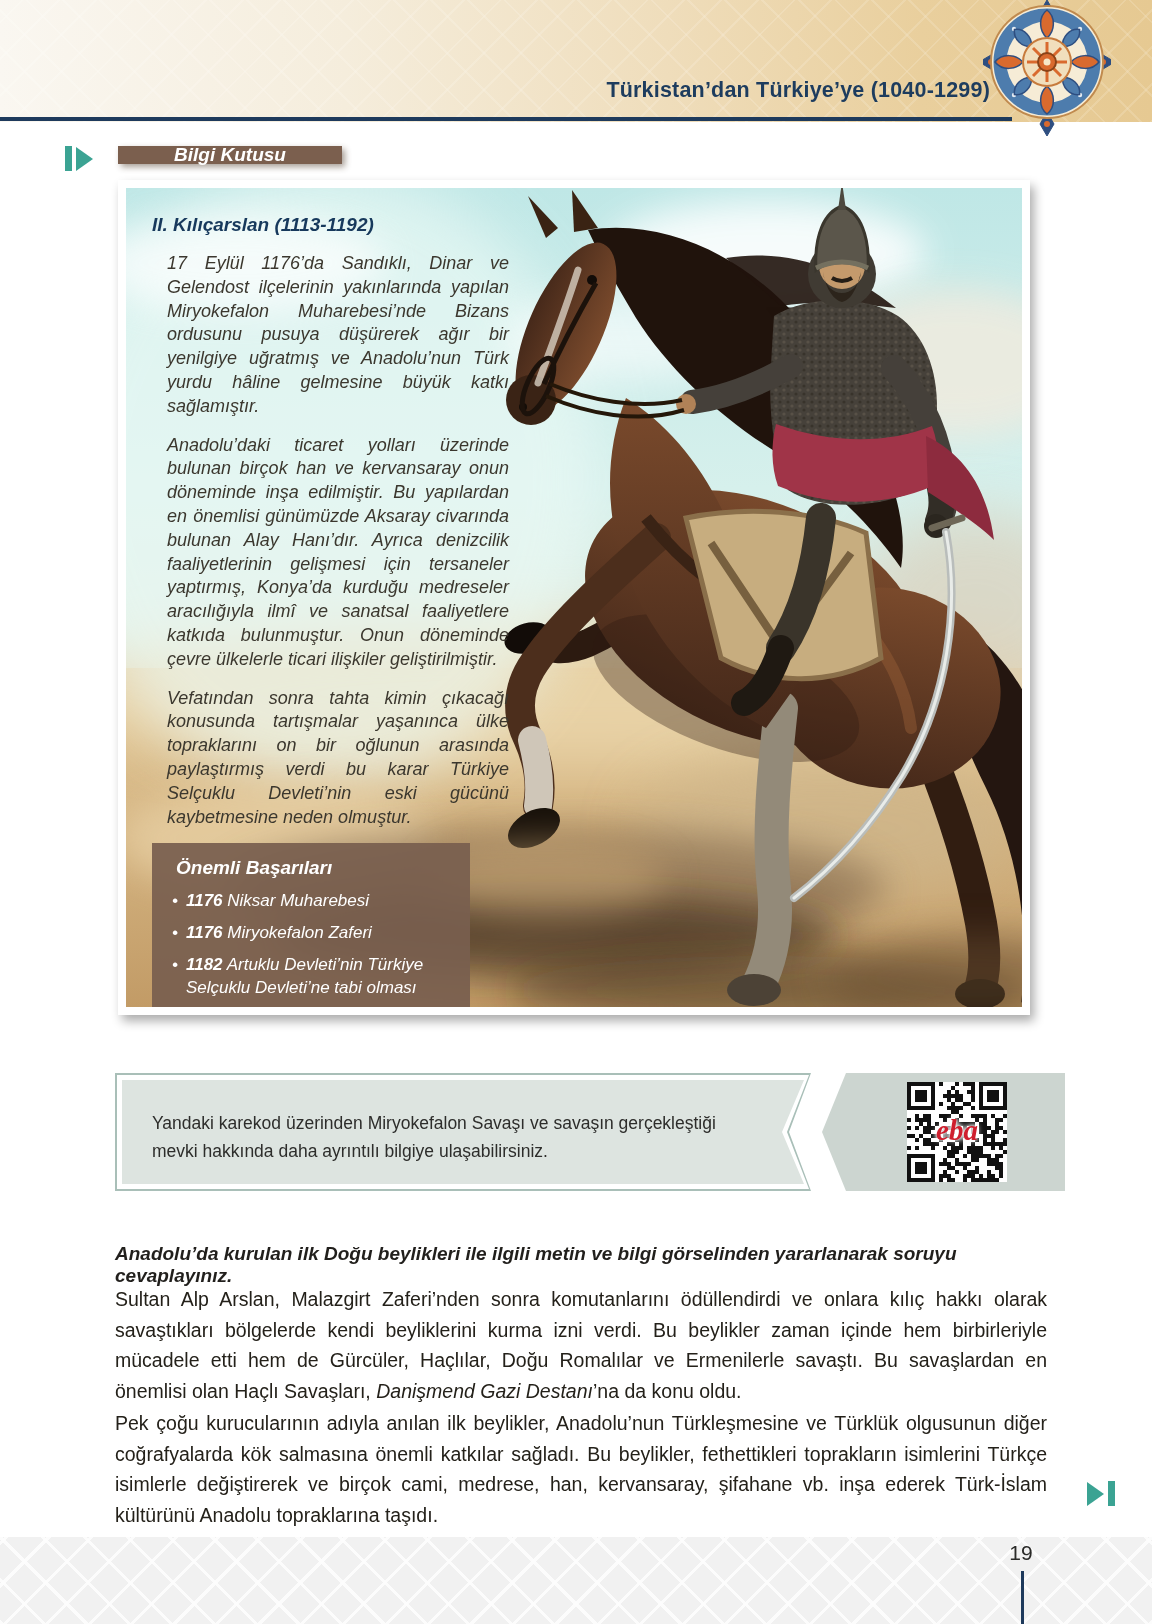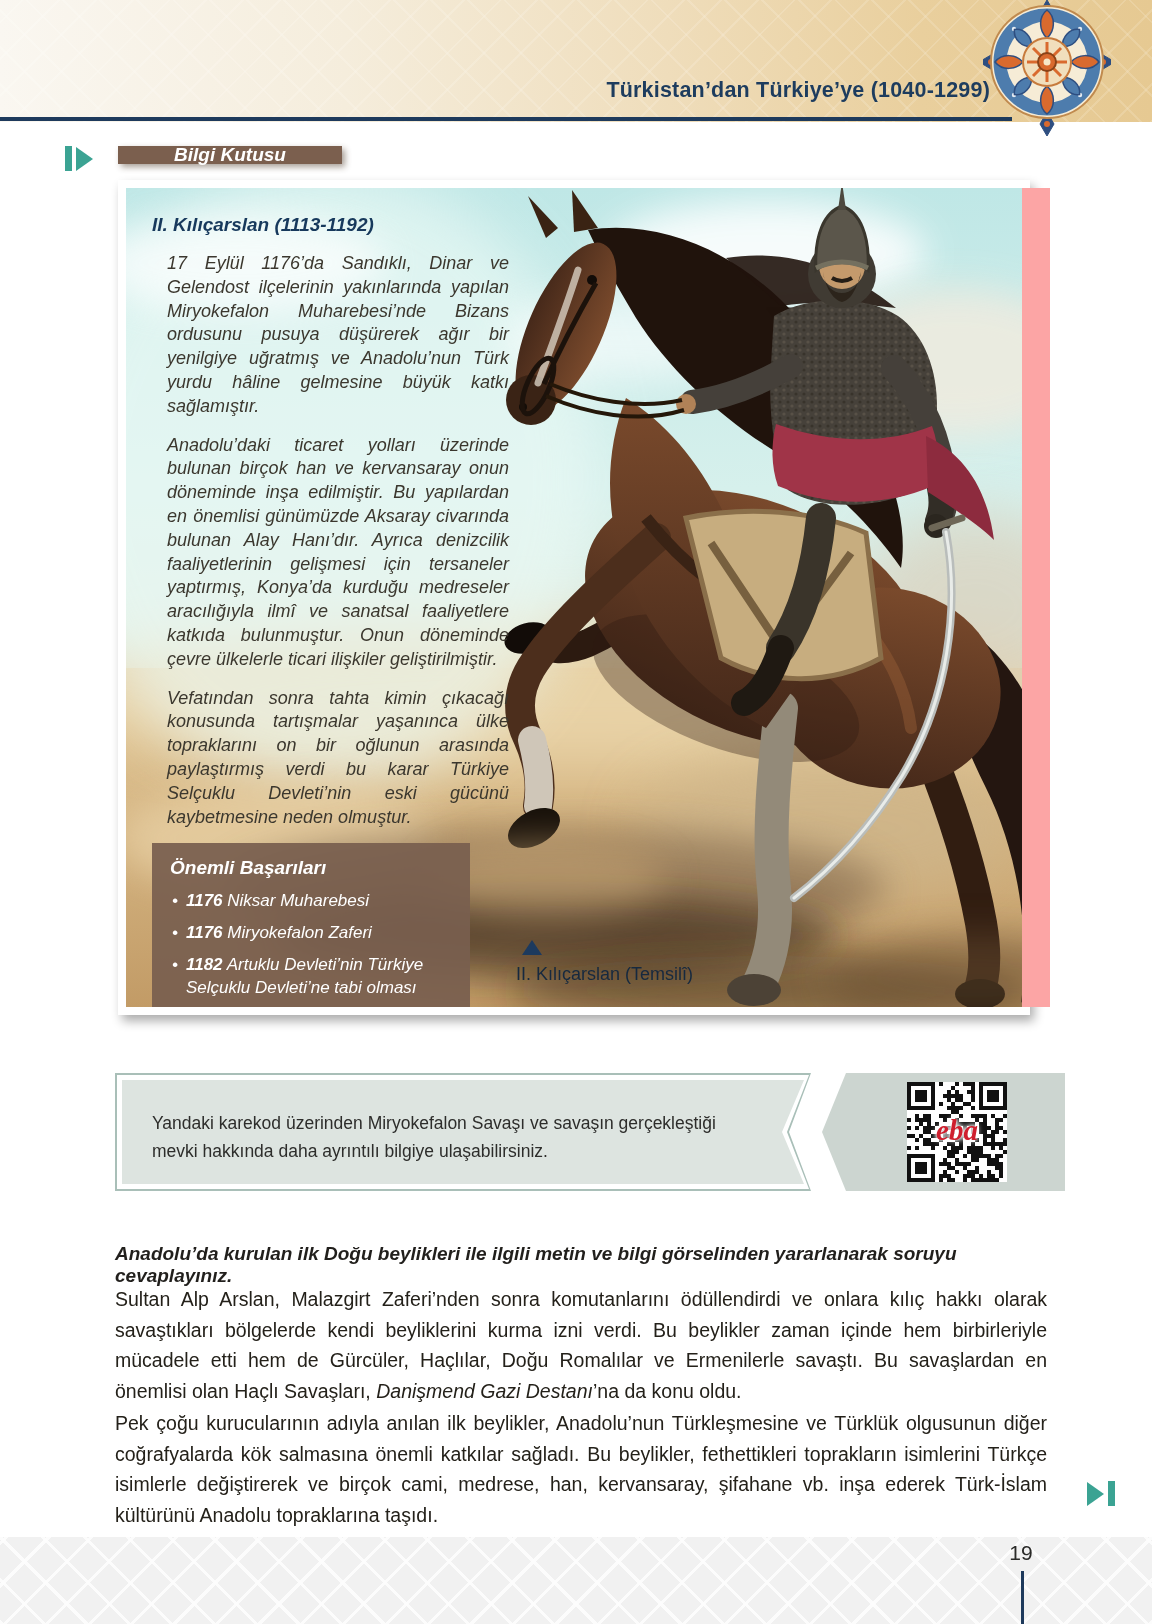--- a/index.html
+++ b/index.html
@@ -23,28 +23,28 @@
   .icon-start{position:absolute;left:65px;top:146px;display:flex;align-items:center;gap:4px;}
   .icon-end{position:absolute;left:1087px;top:1481px;display:flex;align-items:center;gap:4px;}
   .tbar{width:7px;height:25px;background:#3ba393;}
   .tri-r{width:0;height:0;border-top:12px solid transparent;border-bottom:12px solid transparent;border-left:17px solid #3ba393;}
   
   .bilgi-tab{position:absolute;left:118px;top:146px;width:224px;height:18px;background:#7b5f4e;
     color:#fff;font-style:italic;font-weight:bold;font-size:19px;display:flex;align-items:center;
     justify-content:center;box-shadow:3px 3px 6px rgba(60,40,20,.45);z-index:6;}
   .info-box{position:absolute;left:118px;top:180px;width:912px;height:835px;background:#fff;
     padding:8px;box-sizing:border-box;box-shadow:4px 6px 10px rgba(0,0,0,.33);z-index:2;}
-  .illustration{position:relative;width:896px;height:819px;overflow:hidden;background:#fca5a5;padding-left:28px;}
+  .illustration{position:relative;width:896px;height:819px;overflow:hidden;background:#3b82f6;}
   .illustration svg.scene{position:absolute;left:0;top:0;}
   .info-text{position:absolute;left:26px;top:26px;width:372px;color:#3b372e;font-style:italic;z-index:3;}
   .info-heading{margin:0 0 16px 0;font-size:19px;font-weight:bold;color:#17395c;}
   .info-text p{margin:15px;font-size:18px;line-height:23.8px;text-align:justify;}
   .achievements{position:absolute;left:26px;top:655px;width:318px;min-height:158px;box-sizing:border-box;
     background:rgba(121,95,79,.93);color:#fff;font-style:italic;padding:14px 18px;z-index:3;}
-  .achievements h3{margin:0 0 10px 0;font-size:19px;font-weight:bold;}
+  .achievements h3{margin:0 0 10px 6px;font-size:19px;font-weight:bold;}
   .achievements .item{position:relative;padding-left:16px;font-size:17px;line-height:23px;margin-bottom:9px;}
   .achievements .item::before{content:"•";position:absolute;left:2px;top:0;}
   .caption{position:absolute;left:390px;top:752px;z-index:3;color:#16293f;font-size:18px;}
   .caption .tri-up{width:0;height:0;border-left:10px solid transparent;border-right:10px solid transparent;
     border-bottom:15px solid #1d3a5e;margin:0 0 9px 6px;}
   
   .qr-strip{position:absolute;left:115px;top:1073px;width:950px;height:118px;z-index:1;}
   .chev{clip-path:polygon(0 0,100% 0,calc(100% - 22px) 50%,100% 100%,0 100%);padding-left:6px;}
   .qr-text-box{position:absolute;left:0;top:0;width:690px;height:118px;background:#a9bfb8;}
   .qr-text-box .w{position:absolute;inset:2px;background:#ffffff;}
@@ -288,24 +288,20 @@
       <div class="item">
         <b>1176</b>
         <span>Miryokefalon Zaferi</span>
       </div>
       <div class="item">
         <b>1182</b>
         <span>Artuklu Devleti’nin Türkiye Selçuklu Devleti’ne tabi olması</span>
       </div>
     </div>
 
-    <div class="caption">
-      <div class="tri-up"></div>
-      <span>II. Kılıçarslan (Temsilî)</span>
-    </div>
   </div>
 </div>
 
 <div class="qr-strip">
   <div class="qr-text-box chev">
     <div class="w chev"></div>
     <div class="g chev">
       <div class="qr-text">Yandaki karekod üzerinden Miryokefalon Savaşı ve savaşın gerçekleştiği mevki hakkında daha ayrıntılı bilgiye ulaşabilirsiniz.</div>
     </div>
   </div>

